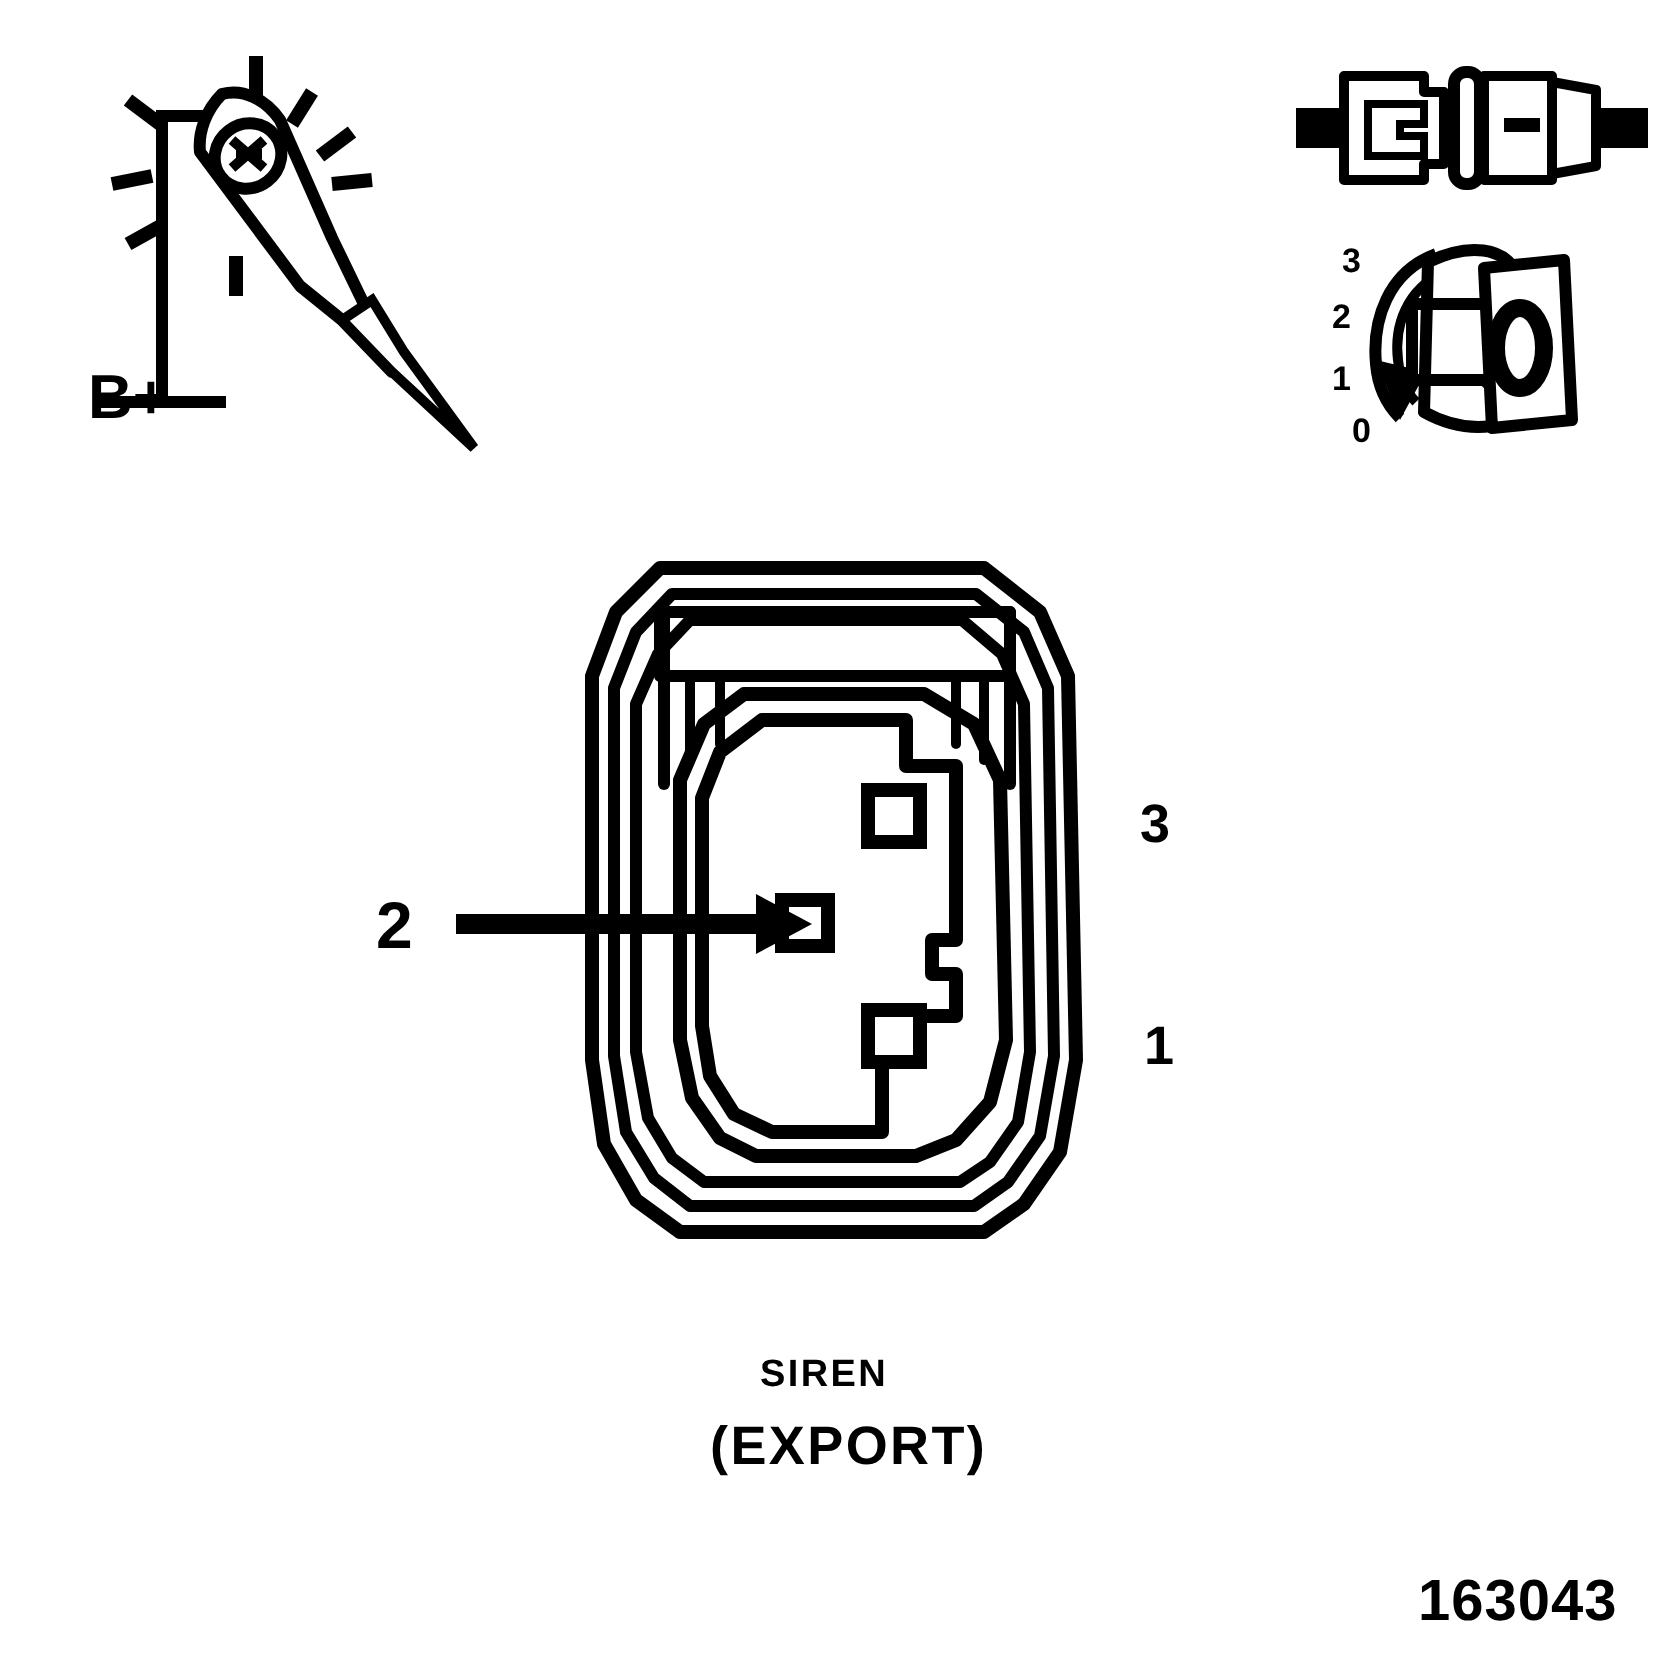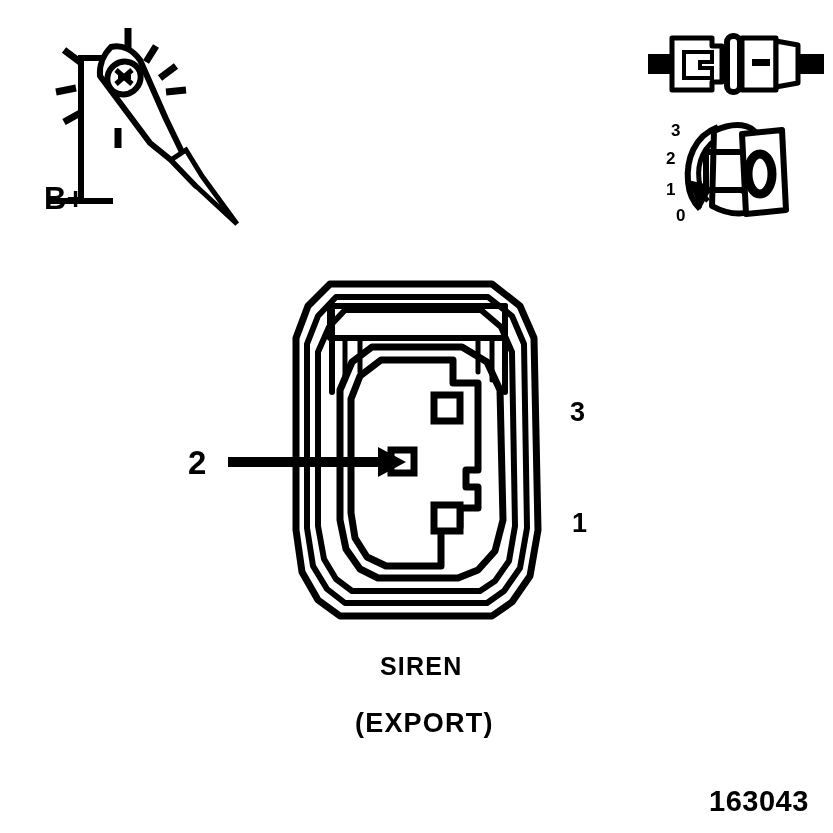--- a/index.html
+++ b/index.html
@@ -33,21 +33,21 @@
     white-space: pre;
     font-family: "Liberation Sans", sans-serif;
     font-weight: bold;
     color: #000000;
     line-height: 1;
   }
   #label-bplus   { left: 44px;  top: 183px; font-size: 31px; }
   #label-pin2    { left: 188px; top: 446px; font-size: 33px; }
   #label-pin3    { left: 570px; top: 399px; font-size: 27px; }
   #label-pin1    { left: 572px; top: 510px; font-size: 27px; }
-  #caption-line1 { left: 380px; top: 654px; font-size: 25px; letter-spacing: 1.2px; }
+  #caption-line1 { left: 380px; top: 678px; font-size: 19px; letter-spacing: 1.2px; }
   #caption-line2 { left: 355px; top: 710px; font-size: 27px; letter-spacing: 1.2px; }
   #figure-number { left: 709px; top: 787px; font-size: 29px; letter-spacing: 0.5px; }
   #rot-3 { left: 671px; top: 122px; font-size: 17px; }
   #rot-2 { left: 666px; top: 150px; font-size: 17px; }
   #rot-1 { left: 666px; top: 181px; font-size: 17px; }
   #rot-0 { left: 676px; top: 207px; font-size: 17px; }
 </style>
 </head>
 <body>
 

